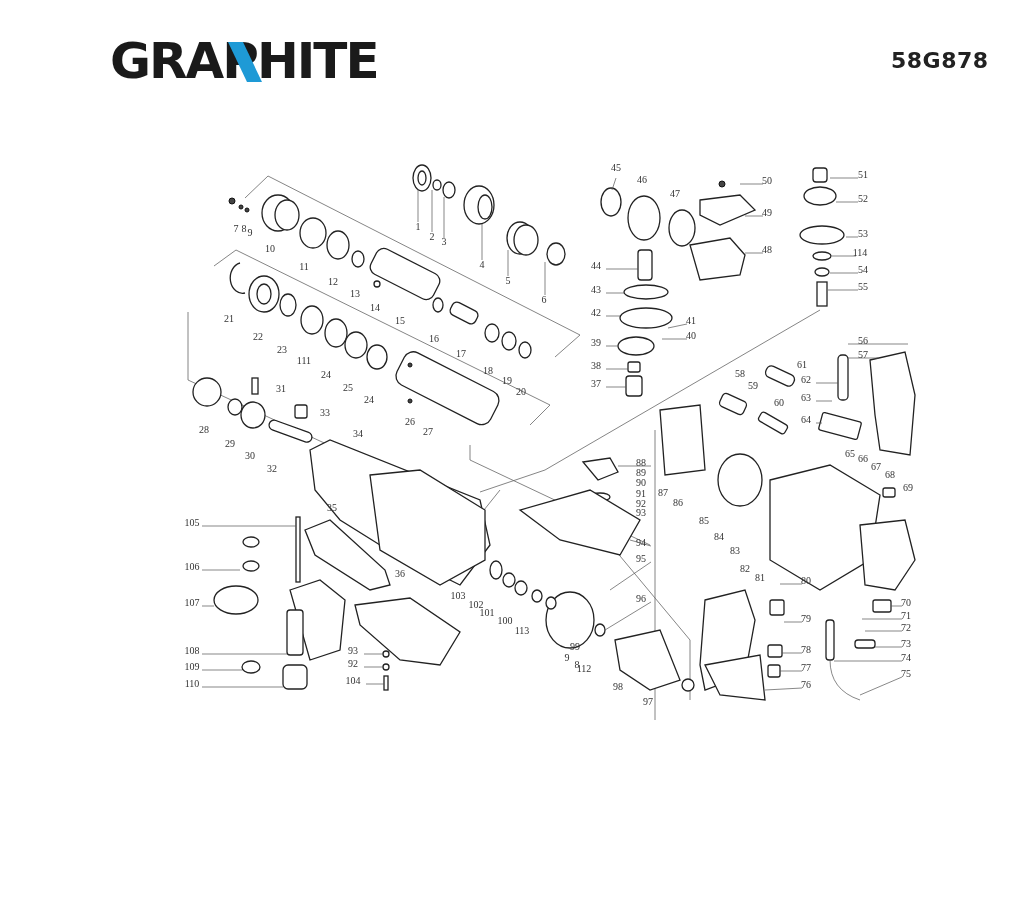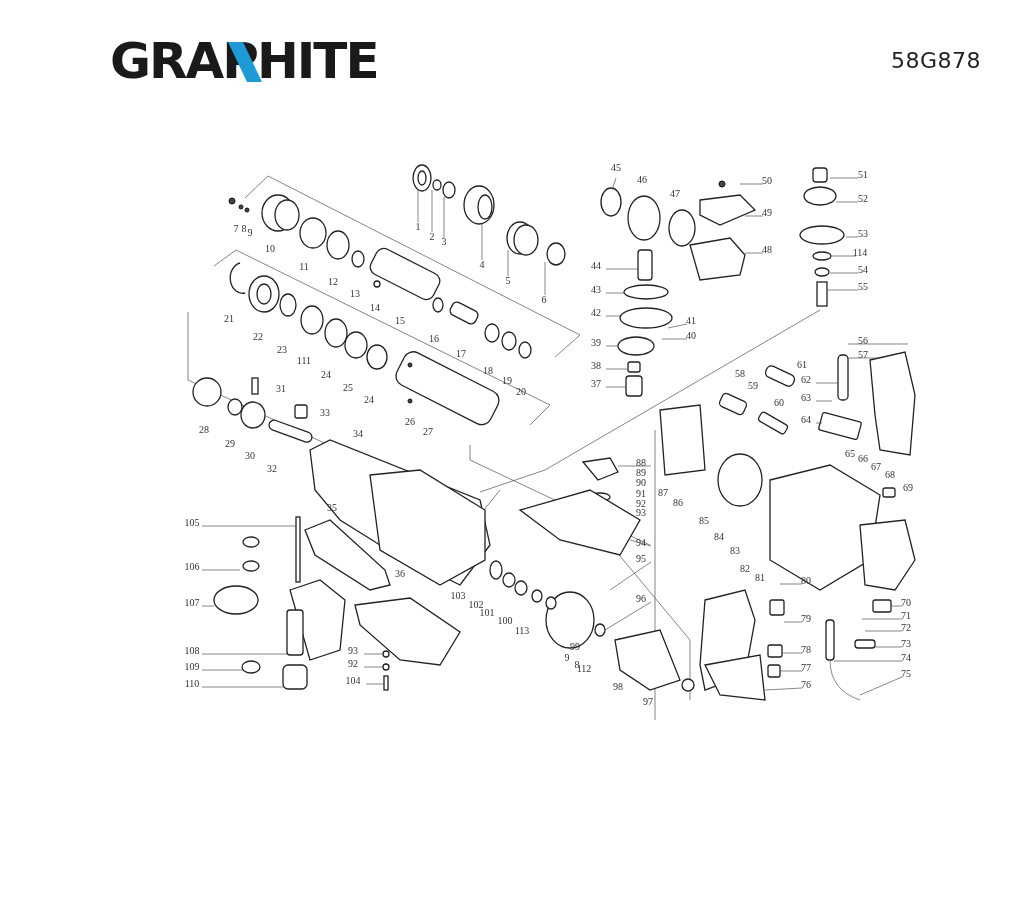--- a/index.html
+++ b/index.html
@@ -1,19 +1,19 @@
 <!DOCTYPE html>
 <html><head>
 <meta charset="utf-8">
 <style>
   html, body { margin: 0; padding: 0; background: #ffffff; }
   body { width: 1018px; height: 897px; position: relative; overflow: hidden; font-family: "Liberation Sans", sans-serif; }
   .logo { position: absolute; left: 110px; top: 36px; height: 50px; display: flex; align-items: center; }
   .logo-text { font-family: "DejaVu Sans", sans-serif; font-weight: bold; font-size: 50px; letter-spacing: -2px; color: #1a1a1a; line-height: 1; }
-  .model { position: absolute; left: 891px; top: 48px; font-family: "DejaVu Sans", sans-serif; font-size: 22px; color: #222; letter-spacing: 0.5px; }
+  .model { position: absolute; left: 891px; top: 48px; font-family: "DejaVu Sans", sans-serif; font-size: 22px; color: #222; letter-spacing: 0.5px; font-weight: bold; }
   svg.diagram { position: absolute; left: 0; top: 0; }
   .lbl { font-family: "Liberation Serif", serif; font-size: 10px; fill: #333; }
   .part { fill: #fff; stroke: #222; stroke-width: 1.3; }
   .partd { fill: #444; stroke: #111; stroke-width: 1; }
   .lead { stroke: #555; stroke-width: 0.7; fill: none; }
   .grp { stroke: #666; stroke-width: 0.8; fill: none; }
 </style>
 </head>
 <body>
 

